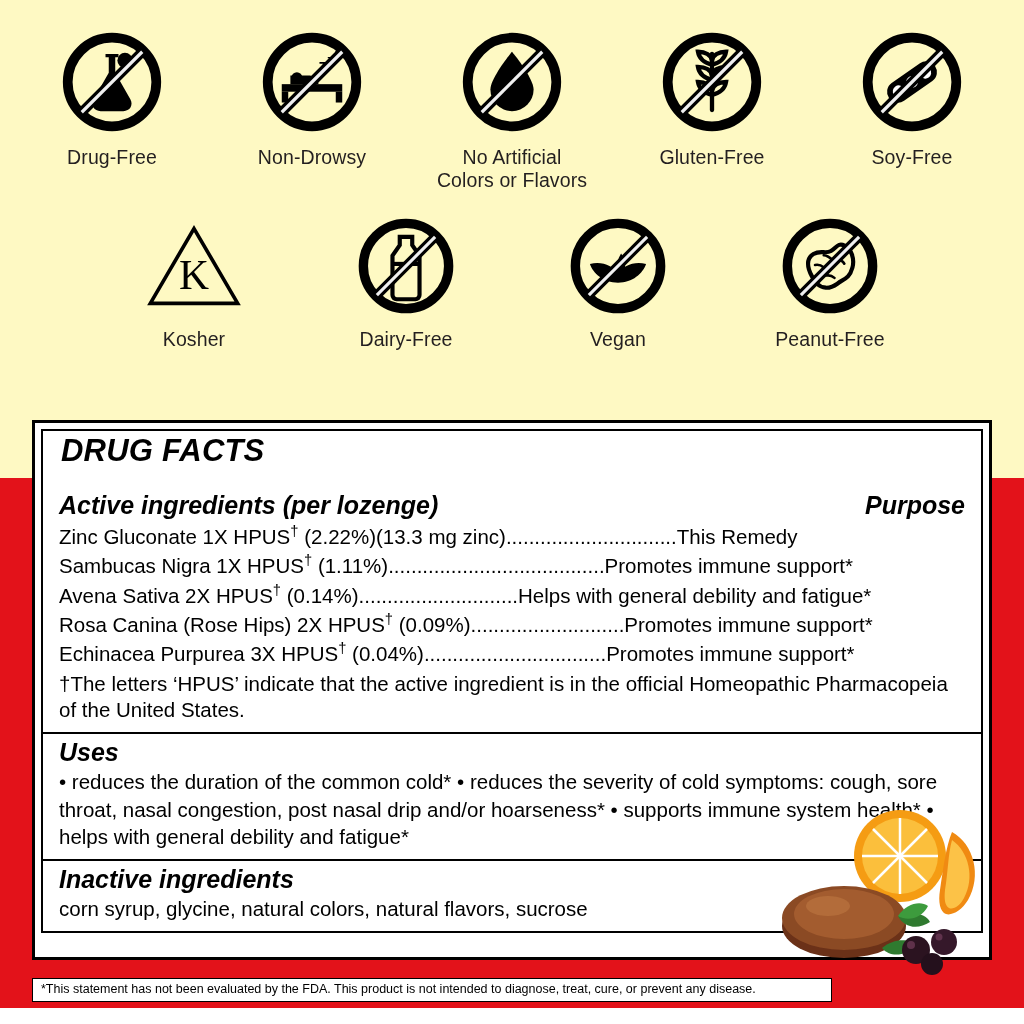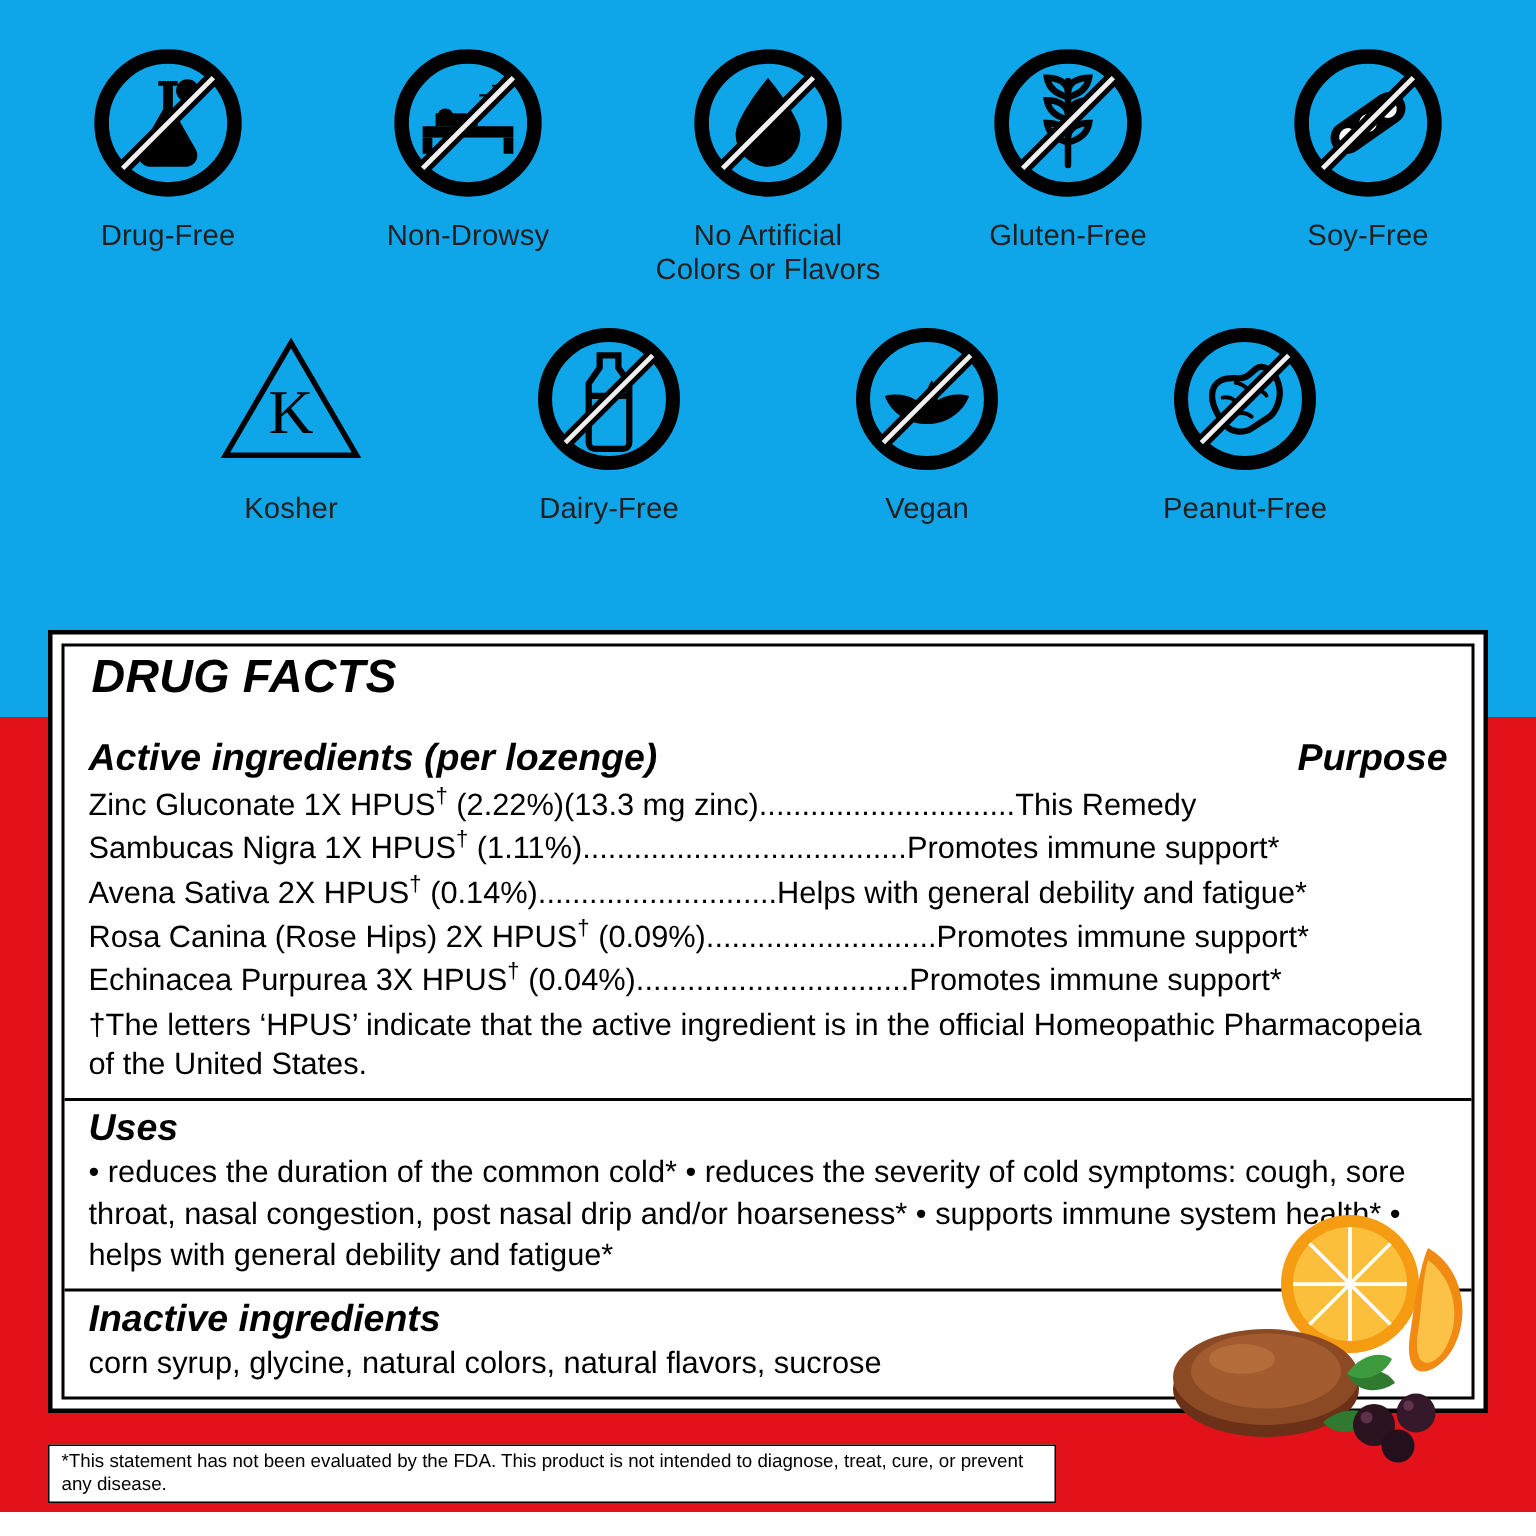--- a/index.html
+++ b/index.html
@@ -11,21 +11,21 @@
     height: 1024px;
     font-family: "Liberation Sans", sans-serif;
     background: #ffffff;
     overflow: hidden;
     position: relative;
   }
   .page {
     position: relative;
     width: 1024px;
     height: 1024px;
-    background: #0ea5e9;
+    background: #fef9c3;
     overflow: hidden;
   }
   
   .red-band {
     position: absolute;
     left: 0;
     top: 478px;
     width: 1024px;
     height: 546px;
     background: #e3121a;
@@ -74,21 +74,21 @@
 
   
   .drugfacts {
     position: absolute;
     left: 32px;
     top: 420px;
     width: 960px;
     background: #ffffff;
     border: 3px solid #000000;
     box-sizing: border-box;
-    padding: 6px 6px 6px 6px;
+    padding: 6px 6px 24px 6px;
   }
   .df-inner {
     border: 2px solid #000;
     box-sizing: border-box;
   }
   .df-title {
     font-size: 31px;
     font-weight: bold;
     font-style: italic;
     font-family: "Liberation Sans", sans-serif;
@@ -135,21 +135,21 @@
     font-size: 20.5px;
     line-height: 1.35;
   }
   sup { font-size: 0.72em; vertical-align: super; line-height: 0; }
 
   
   .disclaimer {
     position: absolute;
     left: 32px;
     bottom: 22px;
-    width: 672px;
+    width: 800px;
     background: #ffffff;
     border: 1px solid #000;
     box-sizing: border-box;
     padding: 3px 8px;
     font-size: 12.5px;
     line-height: 1.25;
     color: #000;
   }
 
   

